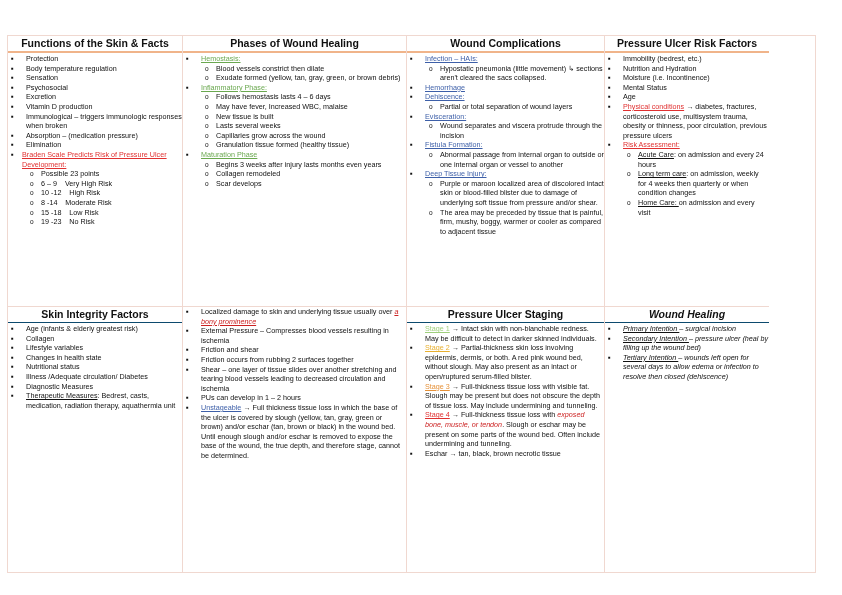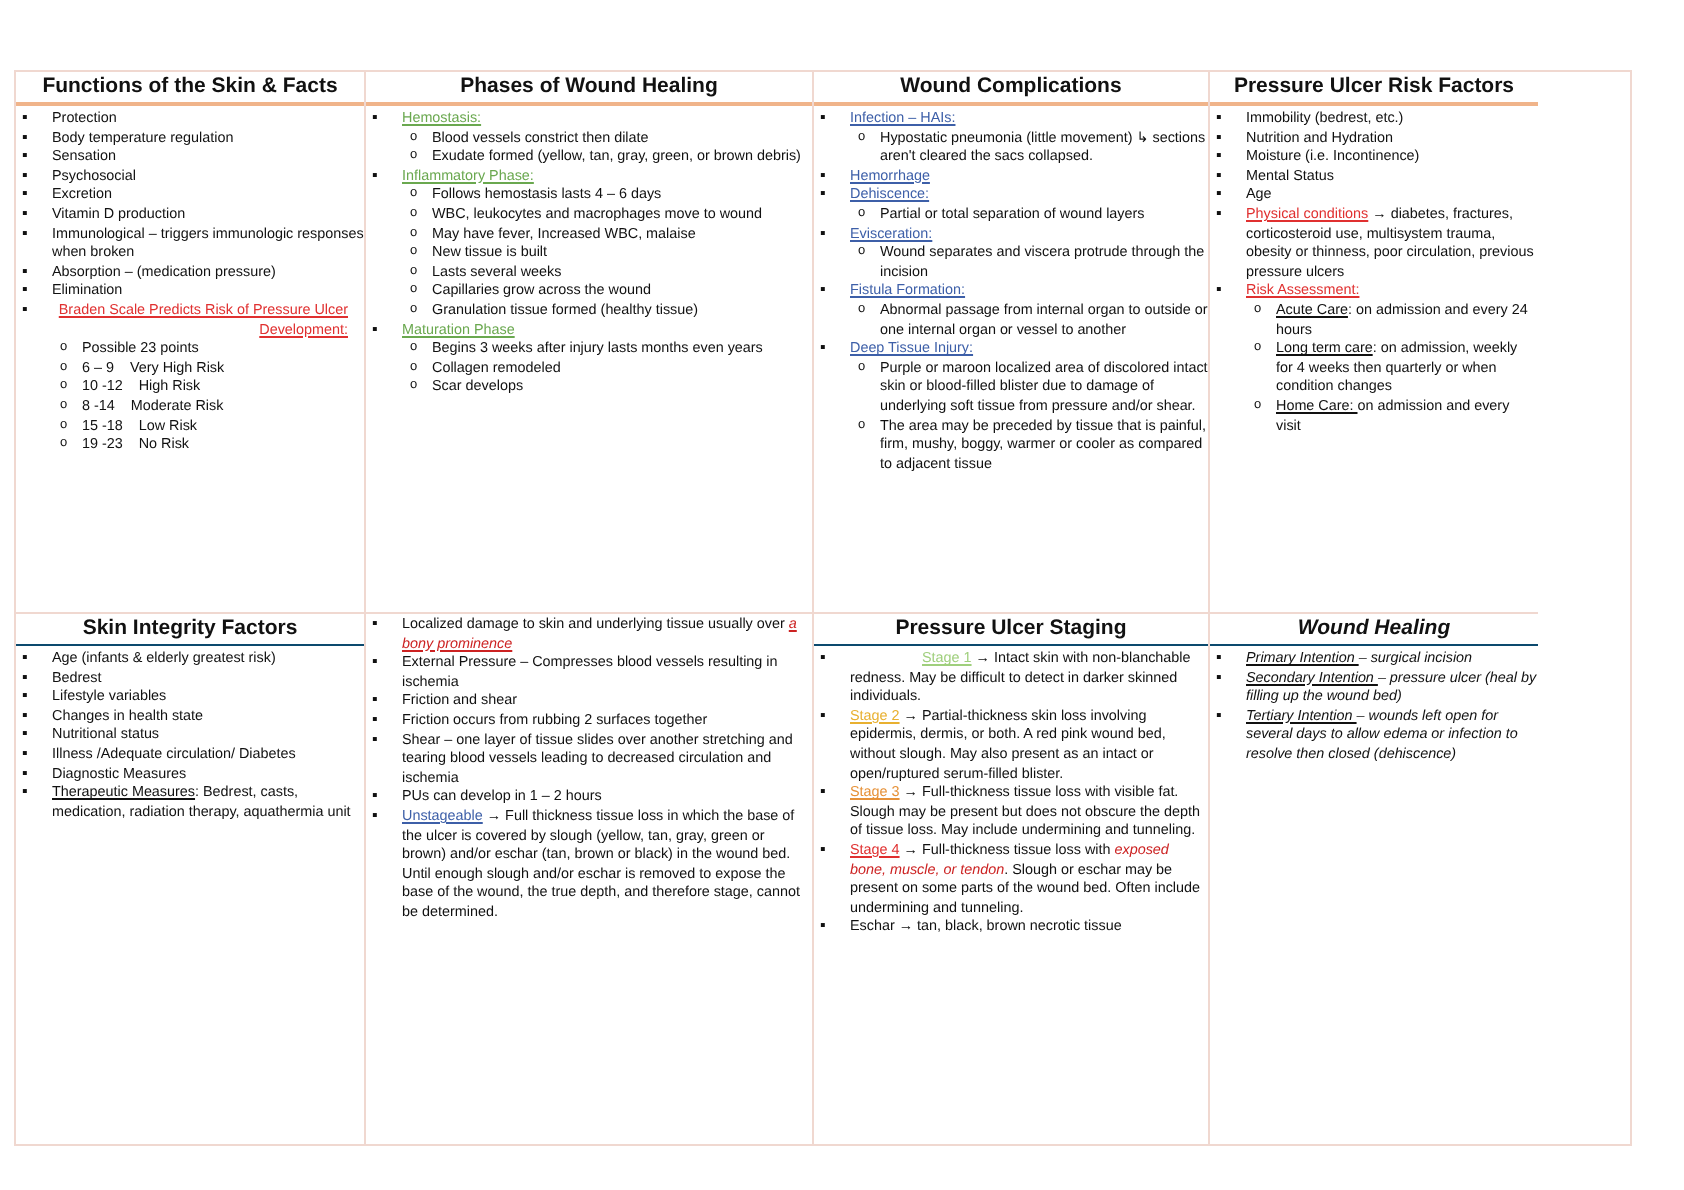--- a/index.html
+++ b/index.html
@@ -17,24 +17,24 @@
   li { position:relative; font-size:7.2px; line-height:9.6px; }
   li.b { padding-left:18px; }
   li.b::before { content:"\25AA"; position:absolute; left:3px; top:0; font-size:8px; }
   li.s { padding-left:33px; }
   li.s::before { content:"o"; position:absolute; left:22px; top:0; font-size:6.5px; }
   .u { text-decoration:underline; }
   .green { color:#6aa84f; }
   .blue { color:#3d5fa8; }
   .red { color:#e03030; }
   .orange { color:#e69138; }
-  .lgreen { color:#9fcf7c;margin-left:36px; }
+  .lgreen { color:#9fcf7c; }
   .yellow { color:#e8b030; }
   .ired { color:#cc2222; font-style:italic; }
-  .center { text-align:right; }
+  .center { text-align:left; }
 </style>
 </head>
 <body>
 
 <div class="grid">
 
   <div class="cell" style="left:0;top:0;width:175px;height:270px;">
     <div class="hdr">Functions of the Skin &amp; Facts</div>
     <ul>
       <li class="b">Protection</li>
@@ -57,21 +57,20 @@
   </div>
 
   <div class="cell" style="left:175px;top:0;width:224px;height:270px;">
     <div class="hdr">Phases of Wound Healing</div>
     <ul>
       <li class="b"><span class="green u">Hemostasis:</span></li>
       <li class="s">Blood vessels constrict then dilate</li>
       <li class="s">Exudate formed (yellow, tan, gray, green, or brown debris)</li>
       <li class="b"><span class="green u">Inflammatory Phase:</span></li>
       <li class="s">Follows hemostasis lasts 4 – 6 days</li>
-      <li class="s">WBC, leukocytes and macrophages move to wound</li>
       <li class="s">May have fever, Increased WBC, malaise</li>
       <li class="s">New tissue is built</li>
       <li class="s">Lasts several weeks</li>
       <li class="s">Capillaries grow across the wound</li>
       <li class="s">Granulation tissue formed (healthy tissue)</li>
       <li class="b"><span class="green u">Maturation Phase</span></li>
       <li class="s">Begins 3 weeks after injury lasts months even years</li>
       <li class="s">Collagen remodeled</li>
       <li class="s">Scar develops</li>
     </ul>
@@ -108,21 +107,21 @@
       <li class="s"><span class="u">Acute Care</span><span>: on admission and every 24 hours</span></li>
       <li class="s"><span class="u">Long term care</span><span>: on admission, weekly for 4 weeks then quarterly or when condition changes</span></li>
       <li class="s"><span class="u">Home Care: </span><span>on admission and every visit</span></li>
     </ul>
   </div>
 
   <div class="cell row2" style="left:0;top:270px;width:175px;height:266px;">
     <div class="hdr">Skin Integrity Factors</div>
     <ul>
       <li class="b">Age (infants &amp; elderly greatest risk)</li>
-      <li class="b">Bedrest</li>
+      <li class="b">Collagen</li>
       <li class="b">Lifestyle variables</li>
       <li class="b">Changes in health state</li>
       <li class="b">Nutritional status</li>
       <li class="b">Illness /Adequate circulation/ Diabetes</li>
       <li class="b">Diagnostic Measures</li>
       <li class="b"><span class="u">Therapeutic Measures</span><span>: Bedrest, casts, medication, radiation therapy, aquathermia unit</span></li>
     </ul>
   </div>
 
   <div class="cell row2" style="left:175px;top:270px;width:224px;height:266px;">

